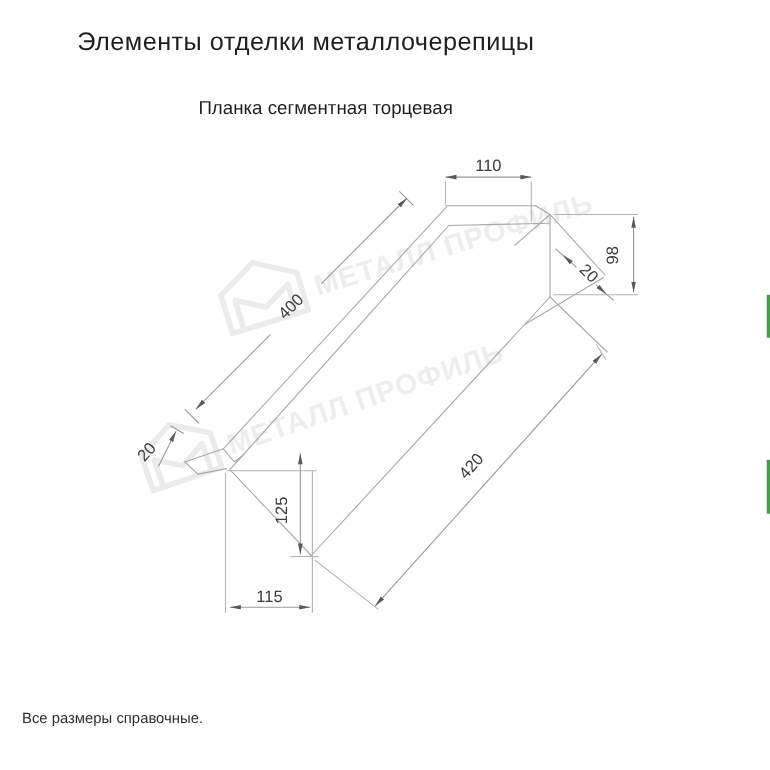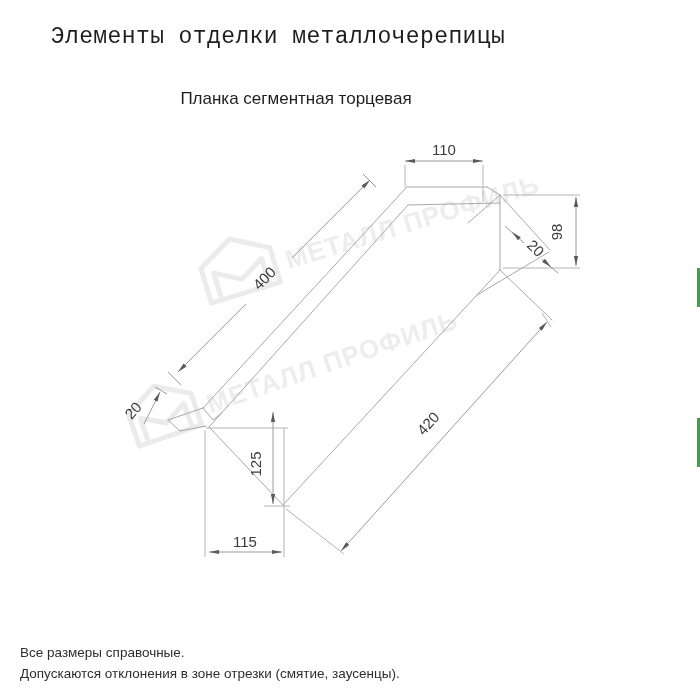--- a/index.html
+++ b/index.html
@@ -1,19 +1,19 @@
 <!DOCTYPE html>
 <html><head>
 <meta charset="utf-8">
 <style>
   html,body{margin:0;padding:0;background:#ffffff;}
   .stage{position:relative;width:700px;height:700px;background:#ffffff;overflow:hidden;
          font-family:"Liberation Sans", sans-serif;}
   .page-title{position:absolute;top:24px;left:0;width:556px;text-align:center;
-              font-size:23px;letter-spacing:.4px;color:#1e1e1e;font-family:Liberation Mono, monospace;}
+              font-size:23px;letter-spacing:.4px;color:#1e1e1e;}
   .product-title{position:absolute;top:88px;left:0;width:592px;text-align:center;
                  font-size:17px;line-height:21px;color:#1e1e1e;}
   .footer-note{position:absolute;left:20px;font-size:13.5px;color:#2e2e2e;}
   .note1{top:645px;}
   .note2{top:666px;}
   svg{position:absolute;top:0;left:0;}
   .pline{stroke:#a8a8a8;stroke-width:1;fill:none;stroke-linejoin:round;stroke-linecap:round;}
   .ext{stroke:#b4b4b4;stroke-width:1;fill:none;}
   .dimline{stroke:#9a9a9a;stroke-width:1;fill:none;}
   .tick{stroke:#9a9a9a;stroke-width:1;fill:none;}
@@ -134,15 +134,14 @@
       <line class="ext" x1="284" y1="428" x2="284" y2="557"></line>
       <line class="dimline" x1="209" y1="552" x2="282" y2="552" marker-start="url(#aS)" marker-end="url(#aE)"></line>
       <text class="dimtext" x="245" y="547" text-anchor="middle">115</text>
     </g>
 
     <rect class="edge-accent" x="697" y="268" width="3" height="39"></rect>
     <rect class="edge-accent" x="697" y="418" width="3" height="49"></rect>
   </svg>
 
   <div class="footer-note note1">Все размеры справочные.</div>
-  <div class="footer-note note2">Допускаются отклонения в зоне отрезки (смятие, заусенцы).</div>
 
 </div>
 
 </body></html>

